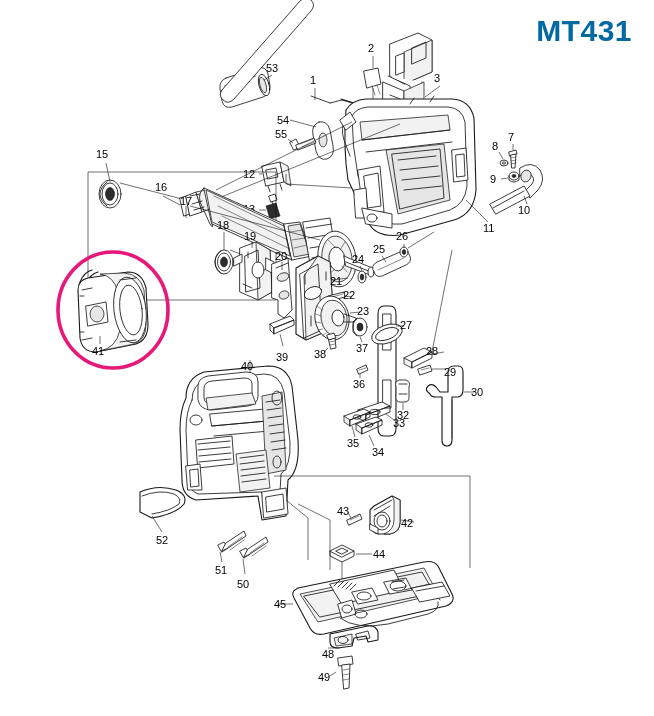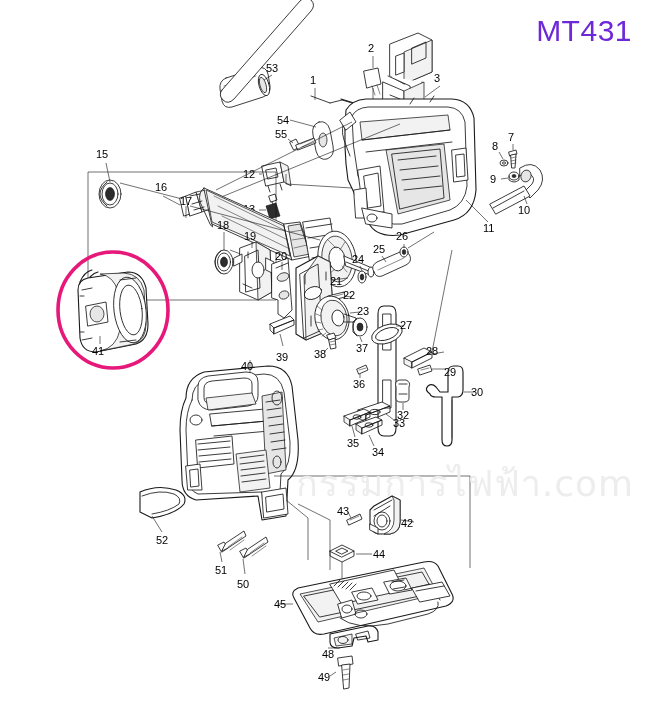--- a/index.html
+++ b/index.html
@@ -5,21 +5,21 @@
 <style>
   html,body{margin:0;padding:0;background:#ffffff;}
   body{
     width:654px;height:716px;position:relative;overflow:hidden;
     font-family:"Liberation Sans","DejaVu Sans",sans-serif;
     background:#ffffff;
   }
   #sheet{position:absolute;left:0;top:0;width:654px;height:716px;background:#fff;}
   #model-title{
     position:absolute;right:22px;top:16px;
-    font-size:30px;font-weight:normal;color:#6d28d9;
+    font-size:30px;font-weight:bold;color:#0369a1;
     letter-spacing:0.5px;line-height:1;
     font-family:"Liberation Sans","DejaVu Sans",sans-serif;
   }
   #watermark{
     position:absolute;left:296px;top:455px;
     font-size:36px;color:#ededed;white-space:nowrap;
     font-family:"DejaVu Sans","Liberation Sans",sans-serif;
     letter-spacing:1px;pointer-events:none;user-select:none;
   }
   svg#diagram{position:absolute;left:0;top:0;width:654px;height:716px;}
@@ -523,15 +523,14 @@
     <g>
       <path class="fillw" d="M338,658 L352,656 L353,664 L339,666 Z"></path>
       <path class="fillw" d="M342,665 L350,664 L349,688 L344,689 Z"></path>
       <path class="thin" d="M343,670 L349,669 M343,675 L349,674 M343,680 L349,679"></path>
     </g>
     <path class="lead" d="M336,672 L330,676"></path>
     <text class="num" x="318" y="681">49</text>
 
   </svg>
 
-  <div id="watermark">กรรมการไฟฟ้า.com</div>
 
 </div>
 
 </body></html>

